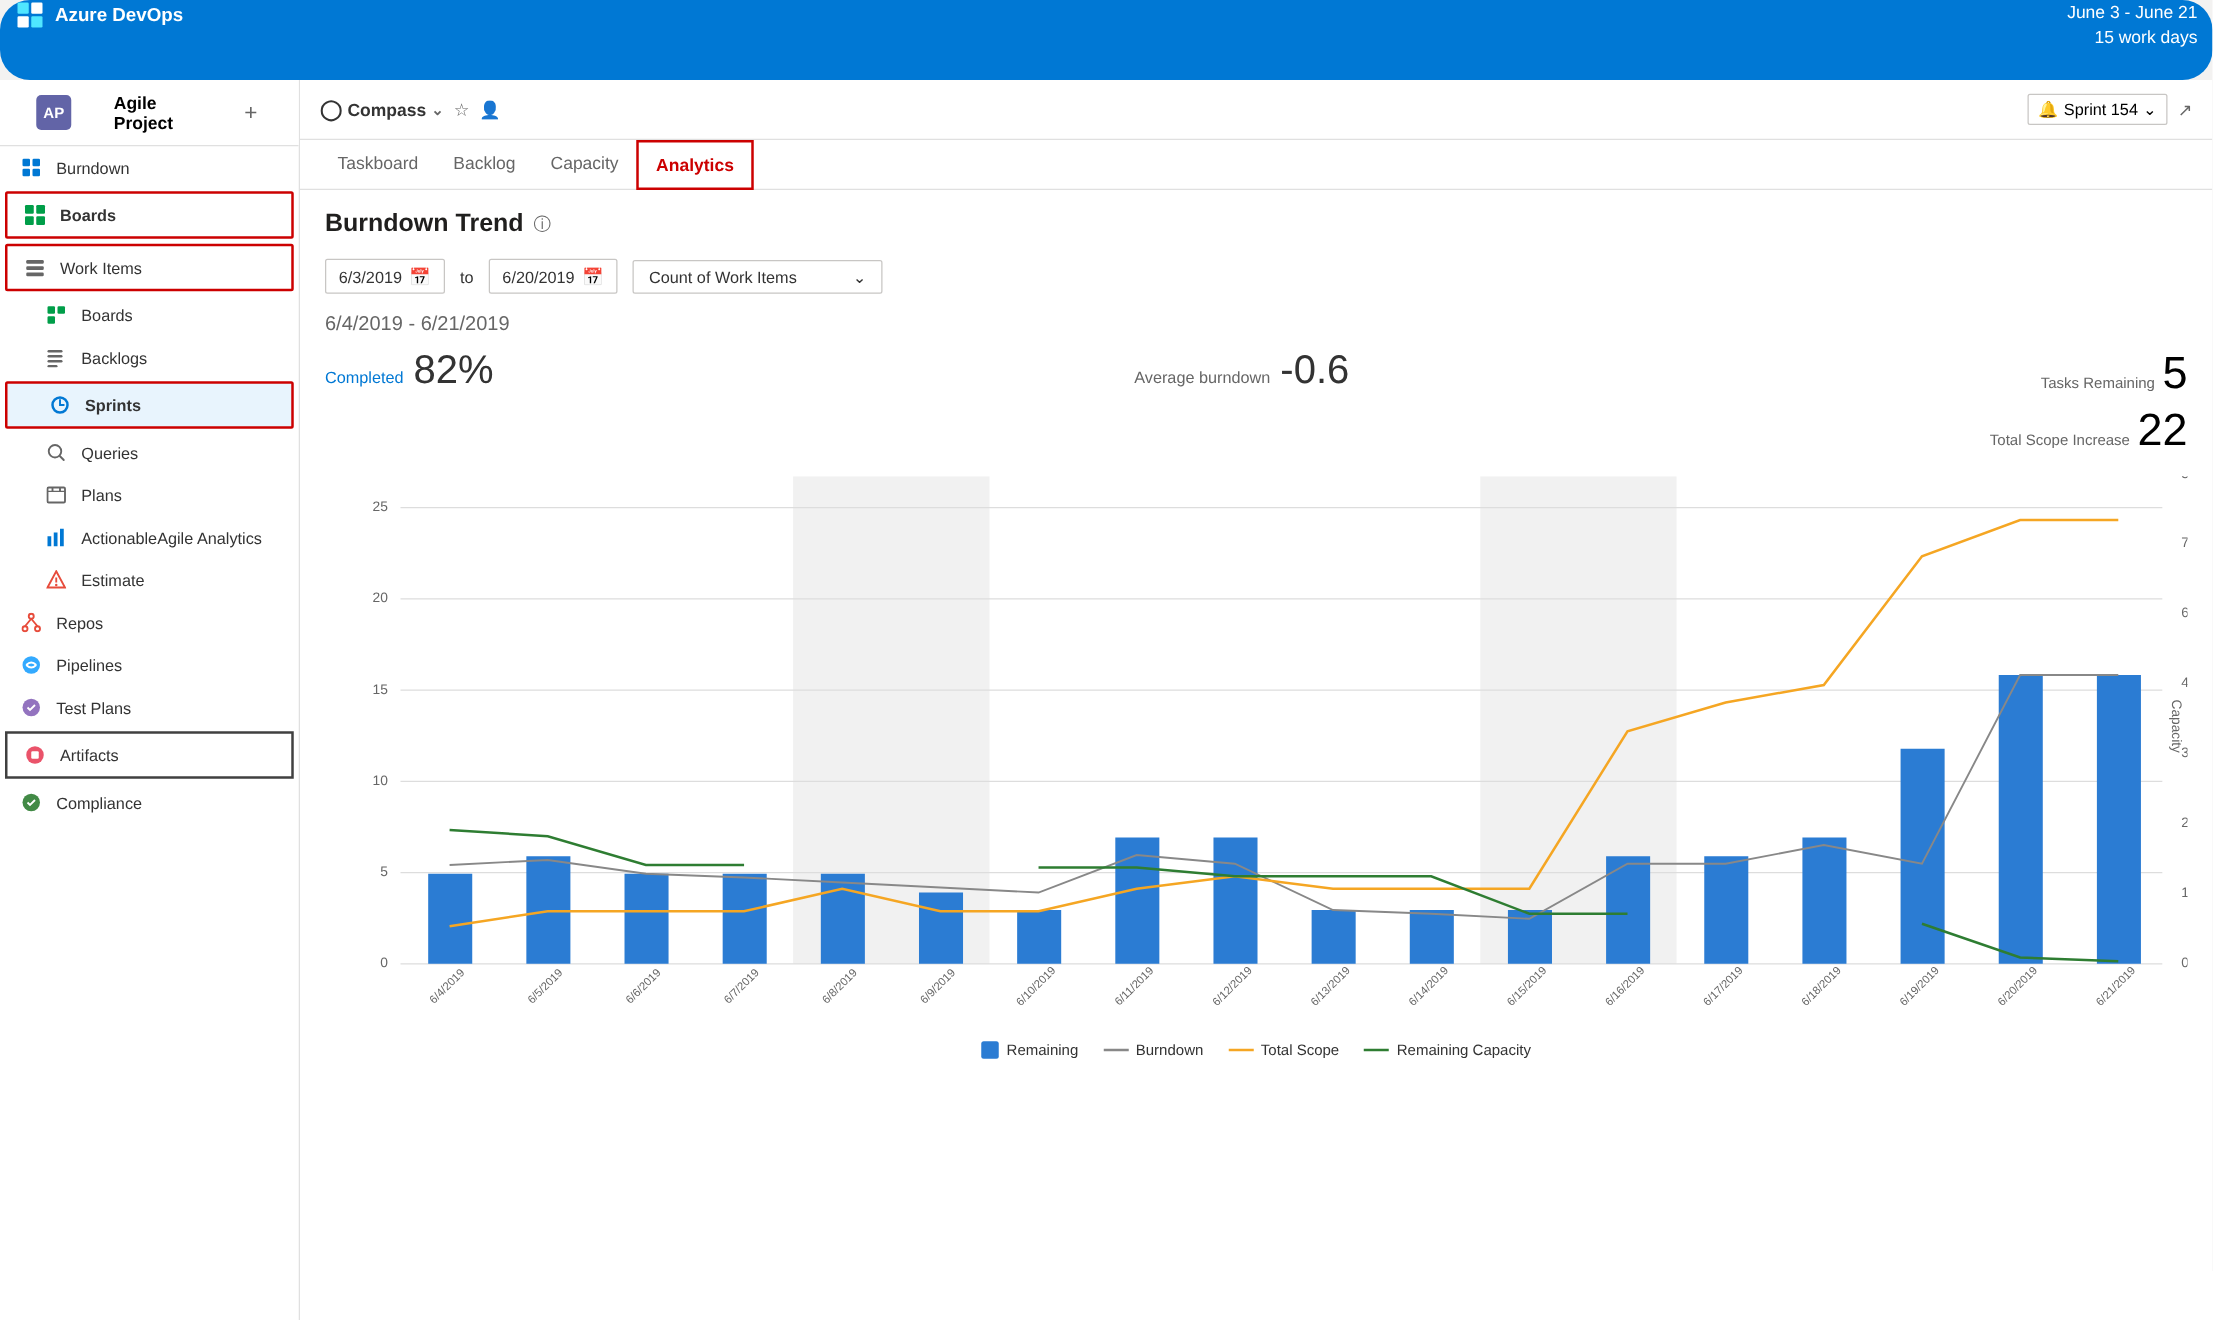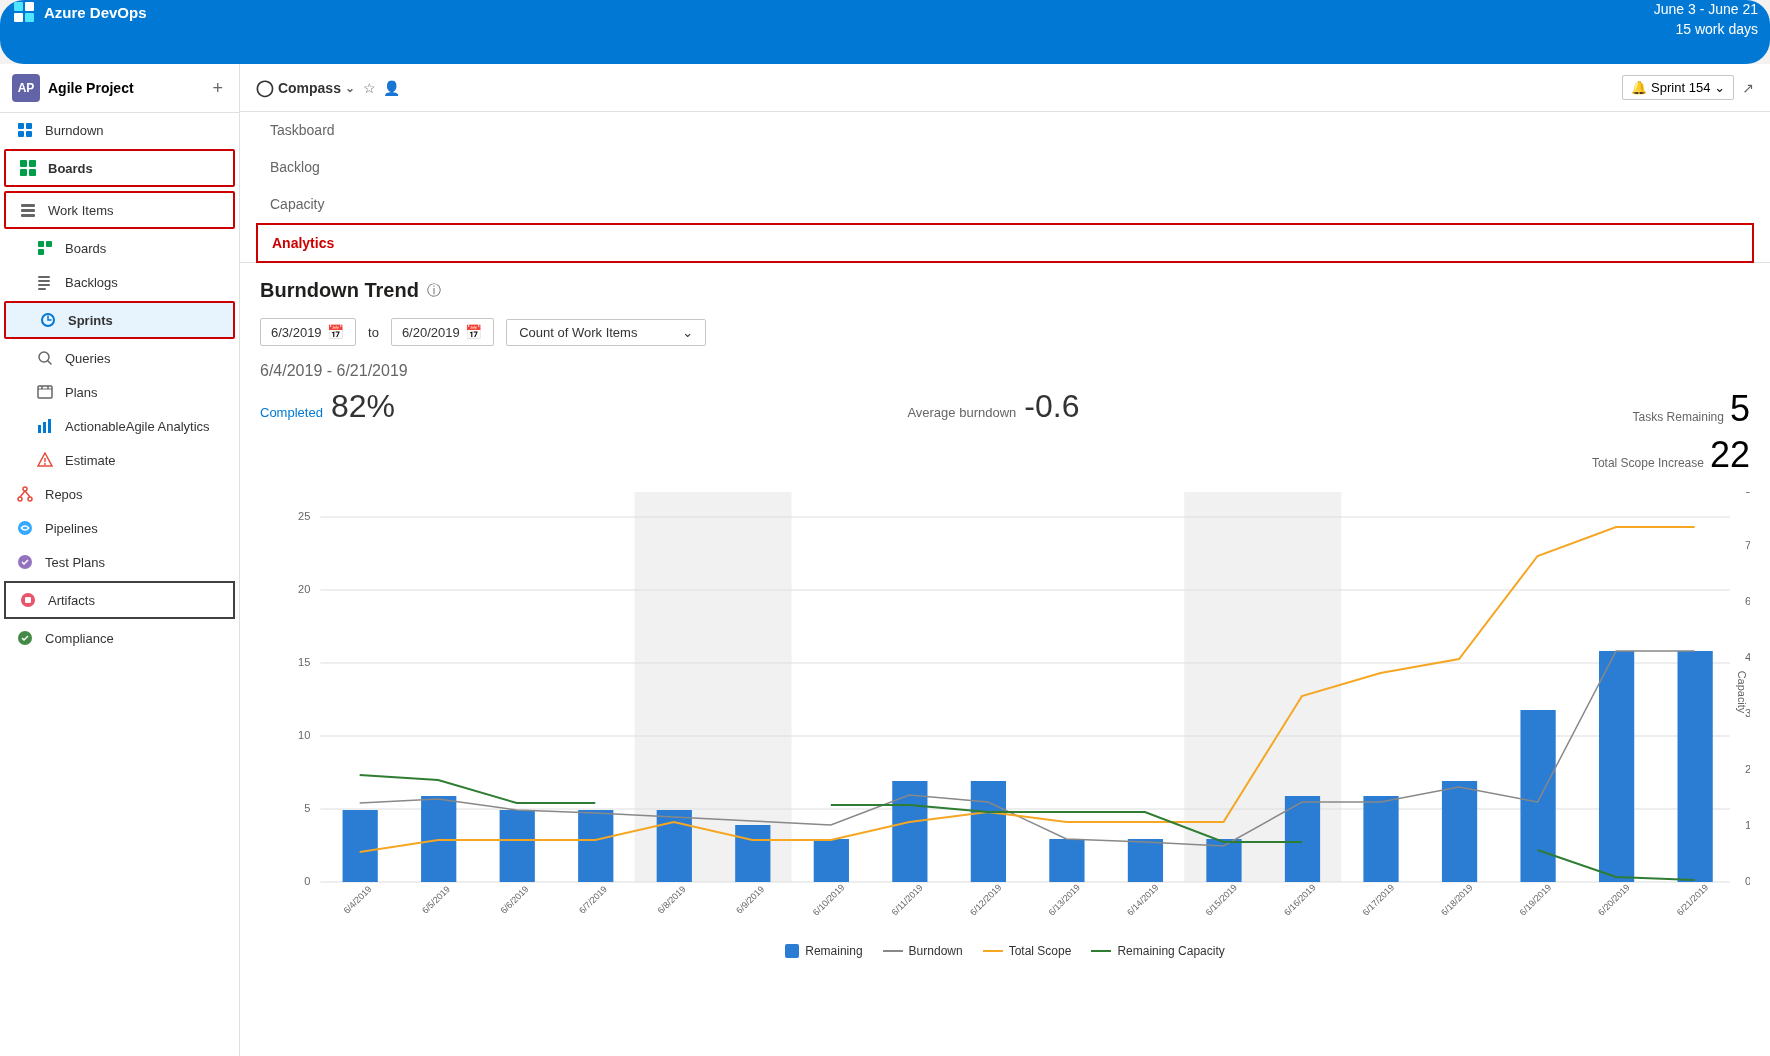--- a/index.html
+++ b/index.html
@@ -31,23 +31,24 @@
       background: #fff;
       border-right: 1px solid #e0e0e0;
       flex-shrink: 0;
       display: flex;
       flex-direction: column;
       overflow-y: auto;
     }
     .sidebar-project {
       display: flex;
       align-items: center;
-      padding: 10px 12px;
+      padding: 10px 29px;
       border-bottom: 1px solid #e0e0e0;
       background: #fff;
+      gap: 26px;
     }
     .sidebar-project-avatar {
       width: 28px; height: 28px;
       background: #6264a7;
       color: white;
       border-radius: 4px;
       display: flex; align-items: center; justify-content: center;
       font-size: 12px; font-weight: 600;
       flex-shrink: 0;
     }
@@ -98,21 +99,20 @@
       padding: 4px 8px; cursor: pointer; font-size: 13px;
     }
     .expand-icon { color: #666; cursor: pointer; font-size: 14px; }
 
     
     .tabs-bar {
       display: flex;
       padding: 0 16px;
       border-bottom: 1px solid #e0e0e0;
       flex-shrink: 0;
-      flex-direction: column;
     }
     .tab {
       padding: 10px 14px;
       cursor: pointer;
       font-size: 14px;
       color: #666;
       border-bottom: 2px solid transparent;
       margin-bottom: -1px;
     }
     .tab.active {

